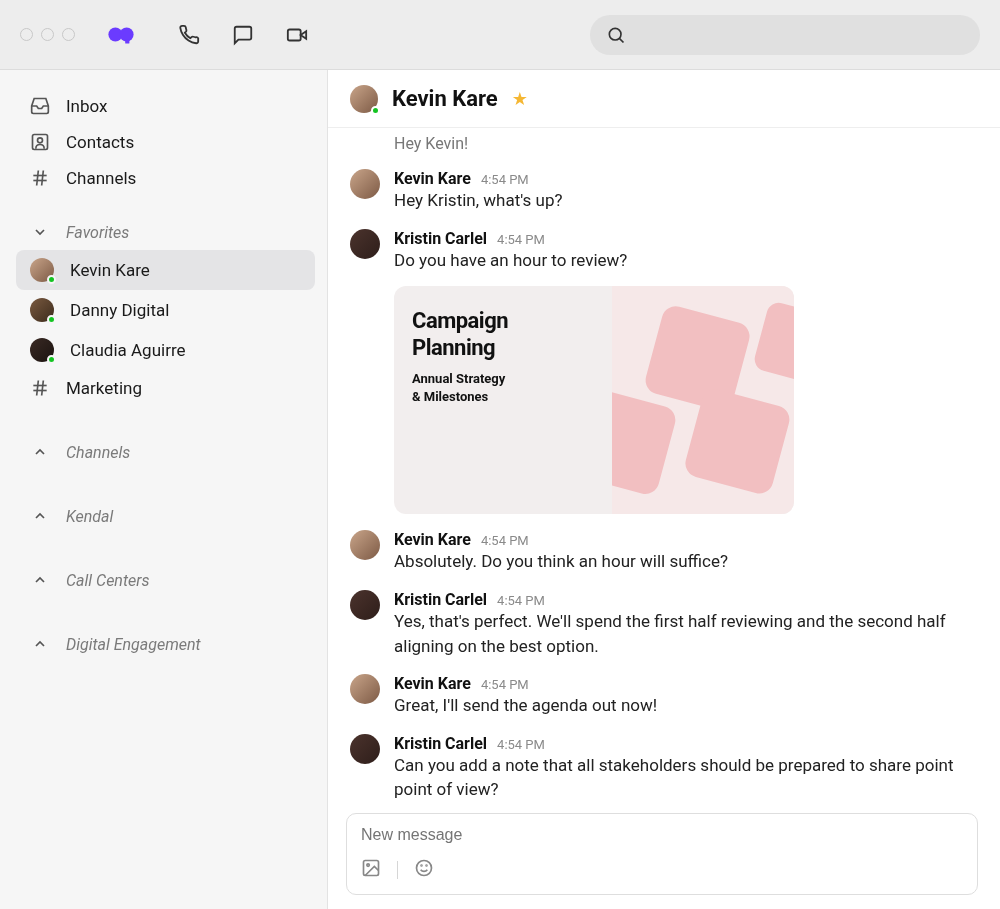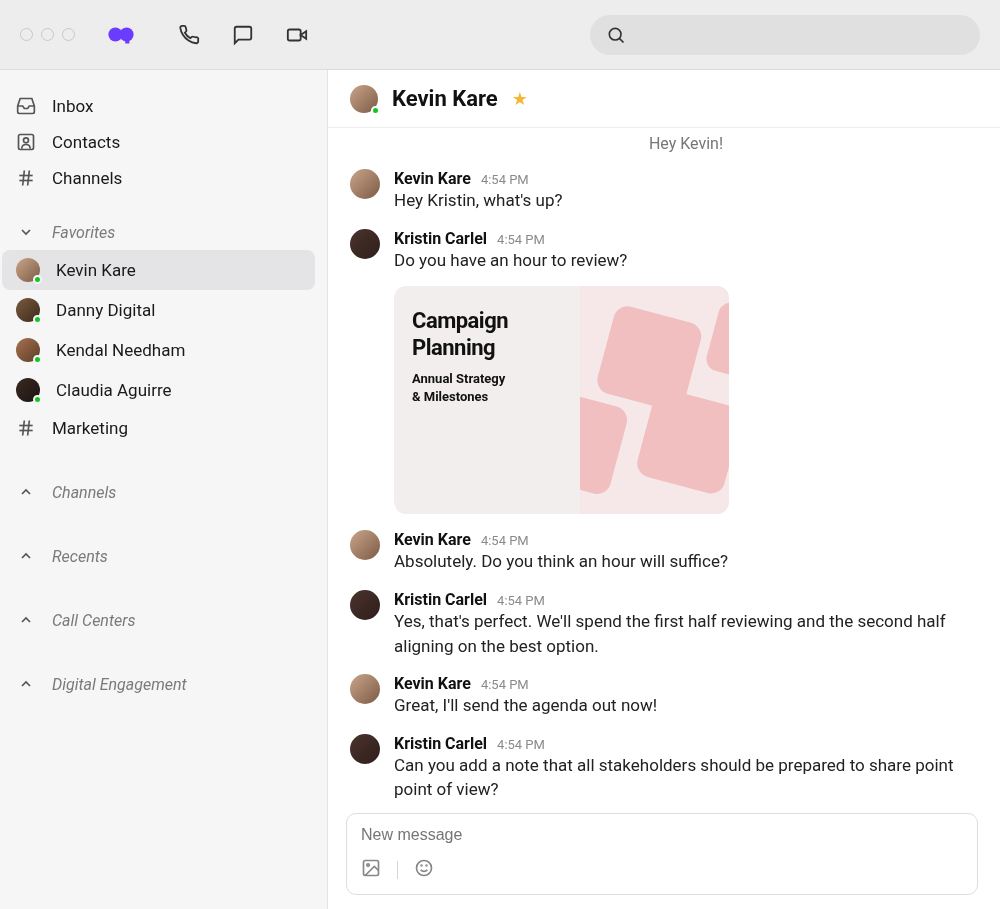--- a/index.html
+++ b/index.html
@@ -45,21 +45,21 @@
   padding: 0 16px;
   gap: 10px;
   color:#555;
 }
 
 .main { display: flex; height: 839px; }
 .sidebar {
   width: 328px;
   background: #f6f6f6;
   border-right: 1px solid #e3e3e3;
-  padding: 18px 12px 0 2px;
+  padding: 18px 12px 0 16px;
   text-align: right;
 }
 .nav-item, .fav-item, .section-header {
   display: flex; align-items: center;
   gap: 16px;
   padding: 8px 14px;
   border-radius: 8px;
   font-size: 17px;
   color: #1a1a1a;
   cursor: pointer;
@@ -98,23 +98,23 @@
 .messages {
   flex:1; overflow:hidden; padding: 0 22px 6px 22px;
 }
 .msg { display:flex; gap:14px; margin-top:16px; }
 .msg .avatar { width:30px; height:30px; border-radius:50%; flex:0 0 30px; }
 .msg .body { flex:1; }
 .msg .line1 { display:flex; align-items:baseline; gap:10px; }
 .msg .sender { font-weight:700; font-size:16px; }
 .msg .time { font-size:13px; color:#8a8a8a; }
 .msg .text { font-size:17px; color:#222; line-height:1.45; }
-.truncated { color:#777; margin-left:44px; font-size:16px; margin-top:6px;text-align:center;}
+.truncated { color:#777; margin-left:44px; font-size:16px; margin-top:6px;}
 .card {
-  margin-top:14px; width:335px; height:228px;
+  margin-top:14px; width:400px; height:228px;
   border-radius:12px; display:flex; overflow:hidden;
   background:#f2eeee;
 }
 .card .left { flex:1; padding:22px 18px; }
 .card .cp-title { font-size:22px; font-weight:700; line-height:1.2; letter-spacing:-0.5px; }
 .card .cp-sub { margin-top:9px; font-size:13px; font-weight:700; line-height:1.4; }
 .card .right { flex:1; }
 .card .right svg { width:100%; height:100%; }
 .composer {
   margin: 6px 22px 14px 18px;
@@ -227,27 +227,20 @@
             <div class="presence"></div>
           </div>
           <span>Kevin Kare</span>
         </div>
         <div class="fav-item">
           <div class="avatar">
             <div class="av-img dc"></div>
             <div class="presence"></div>
           </div>
           <span>Danny Digital</span>
-        </div>
-        <div class="fav-item">
-          <div class="avatar">
-            <div class="av-img kn"></div>
-            <div class="presence"></div>
-          </div>
-          <span>Kendal Needham</span>
         </div>
         <div class="fav-item">
           <div class="avatar">
             <div class="av-img ca"></div>
             <div class="presence"></div>
           </div>
           <span>Claudia Aguirre</span>
         </div>
         <div class="fav-item">
           <span class="icon">
@@ -269,21 +262,21 @@
           </svg>
         </span>
       <span>Channels</span>
     </div>
     <div class="section-header big">
       <span class="icon">
           <svg viewBox="0 0 24 24" width="16" height="16" fill="none" stroke="currentColor" stroke-width="2.5">
             <path d="M6 15l6-6 6 6"></path>
           </svg>
         </span>
-      <span>Recents</span>
+      <span>Kendal</span>
     </div>
     <div class="section-header big">
       <span class="icon">
           <svg viewBox="0 0 24 24" width="16" height="16" fill="none" stroke="currentColor" stroke-width="2.5">
             <path d="M6 15l6-6 6 6"></path>
           </svg>
         </span>
       <span>Call Centers</span>
     </div>
     <div class="section-header big">

